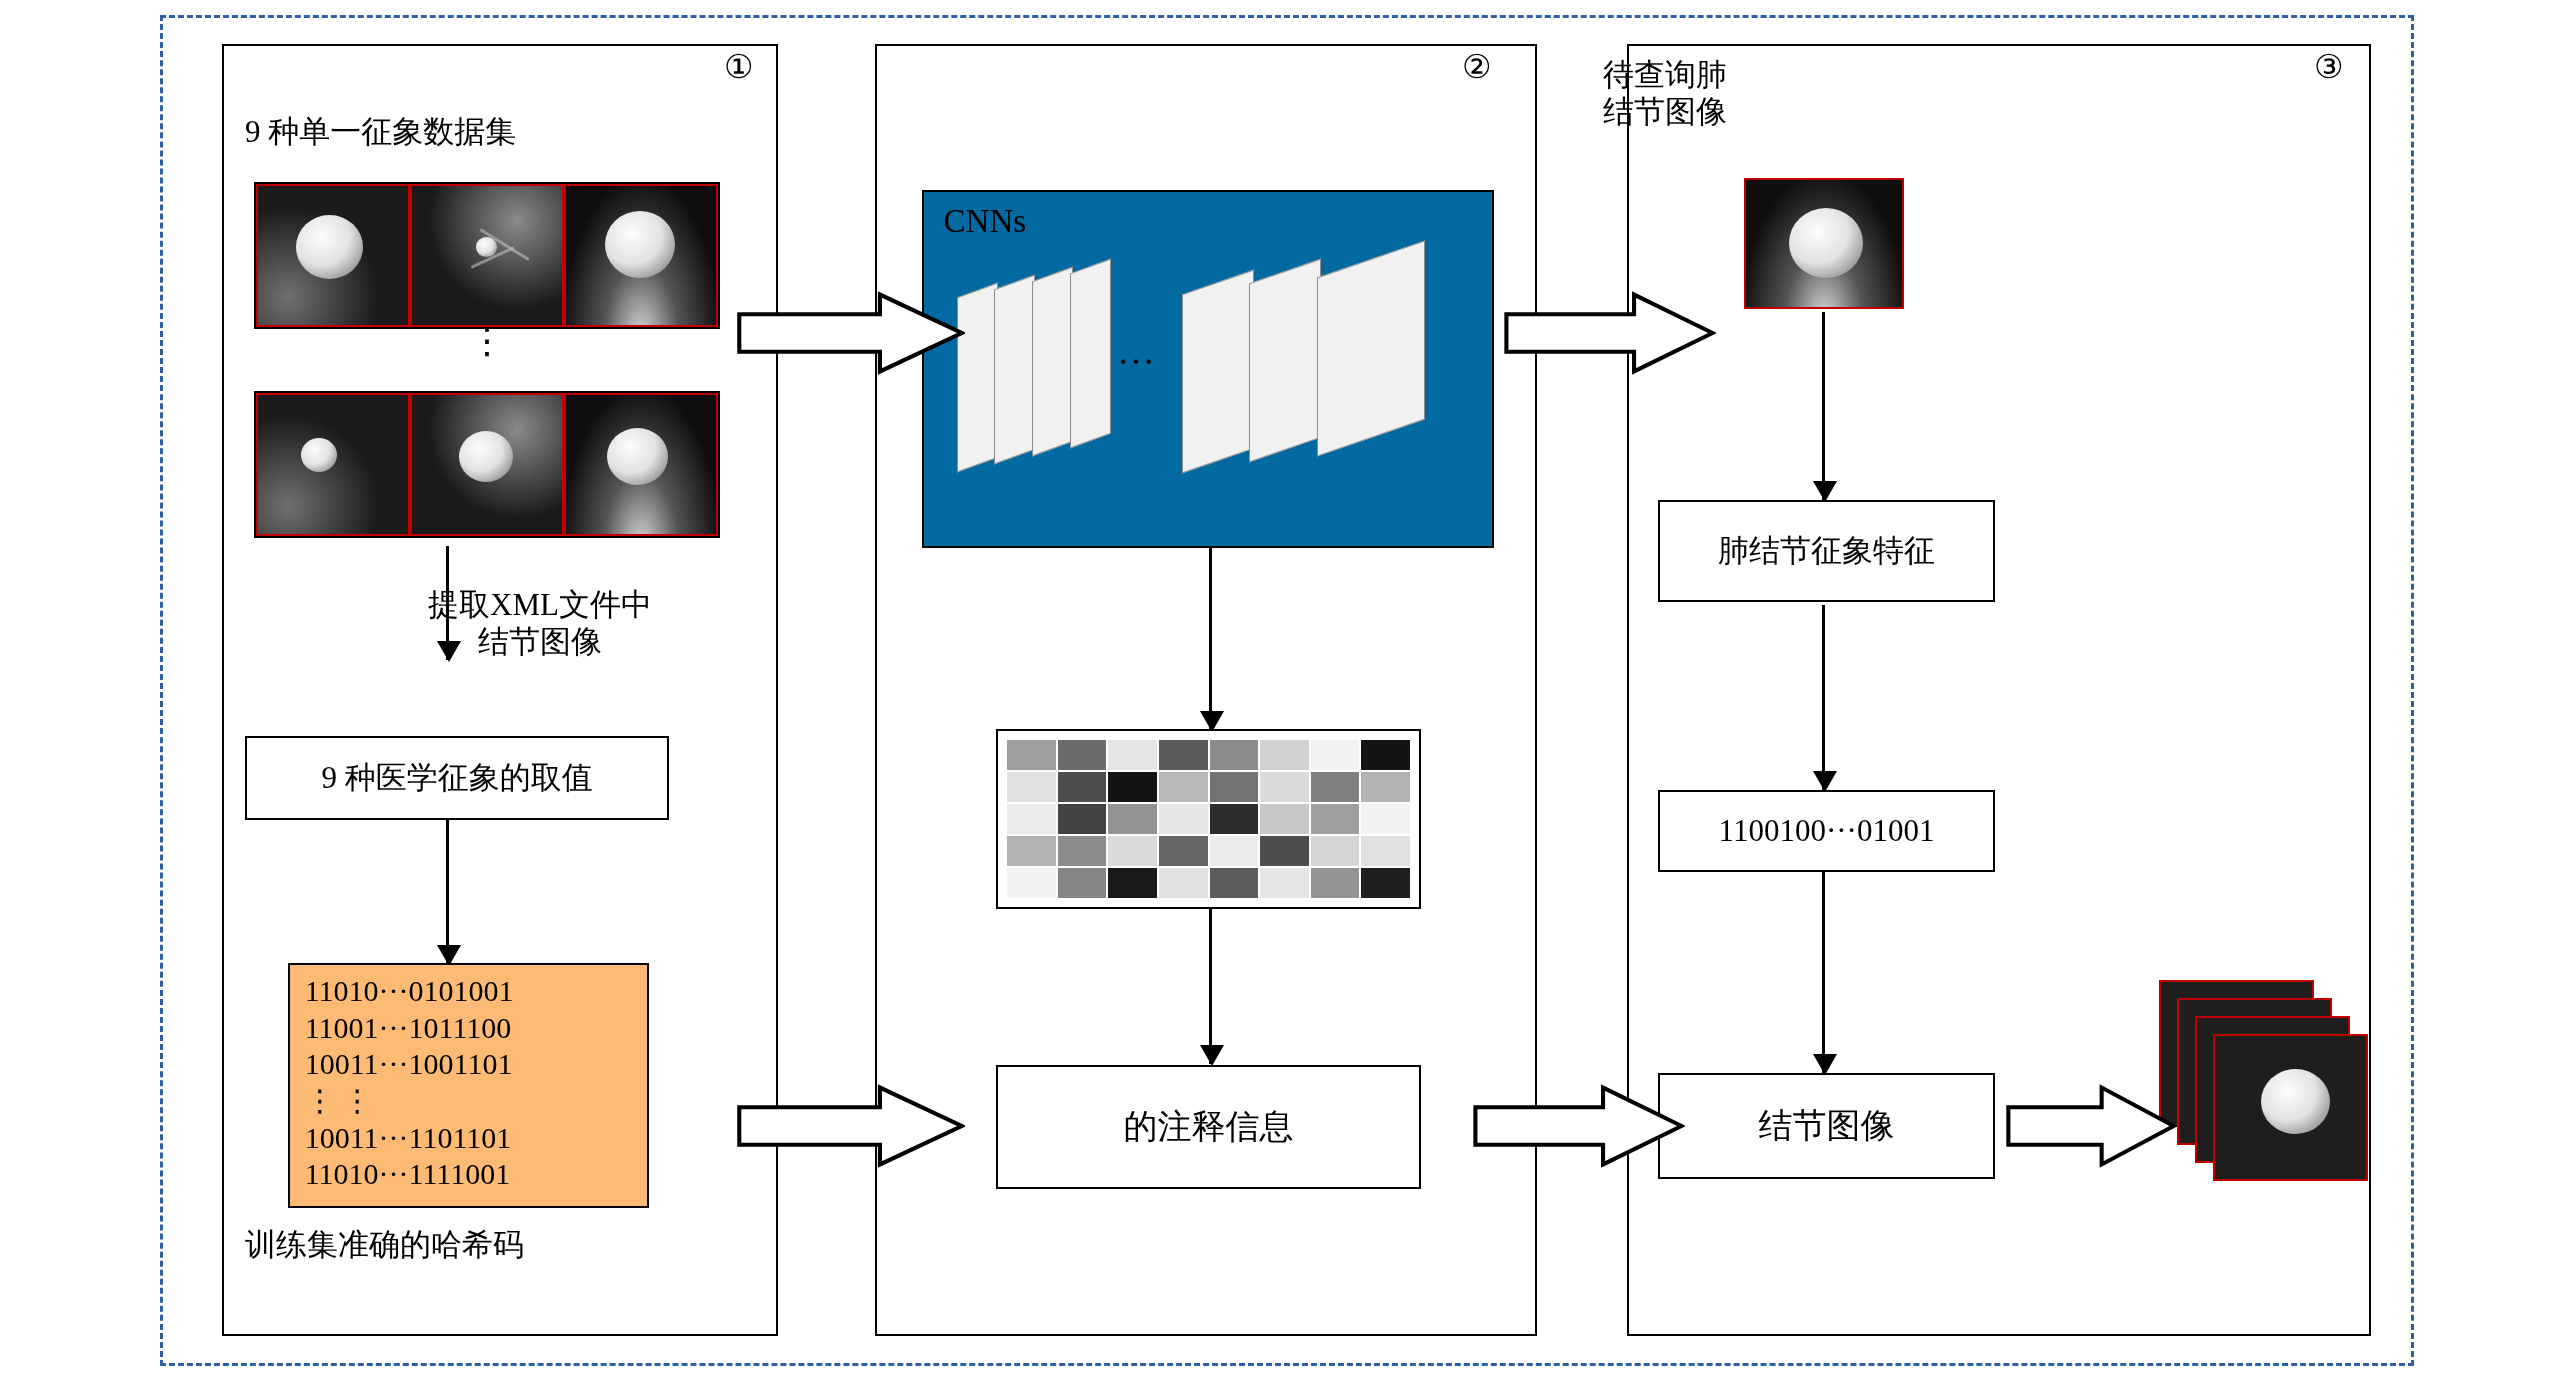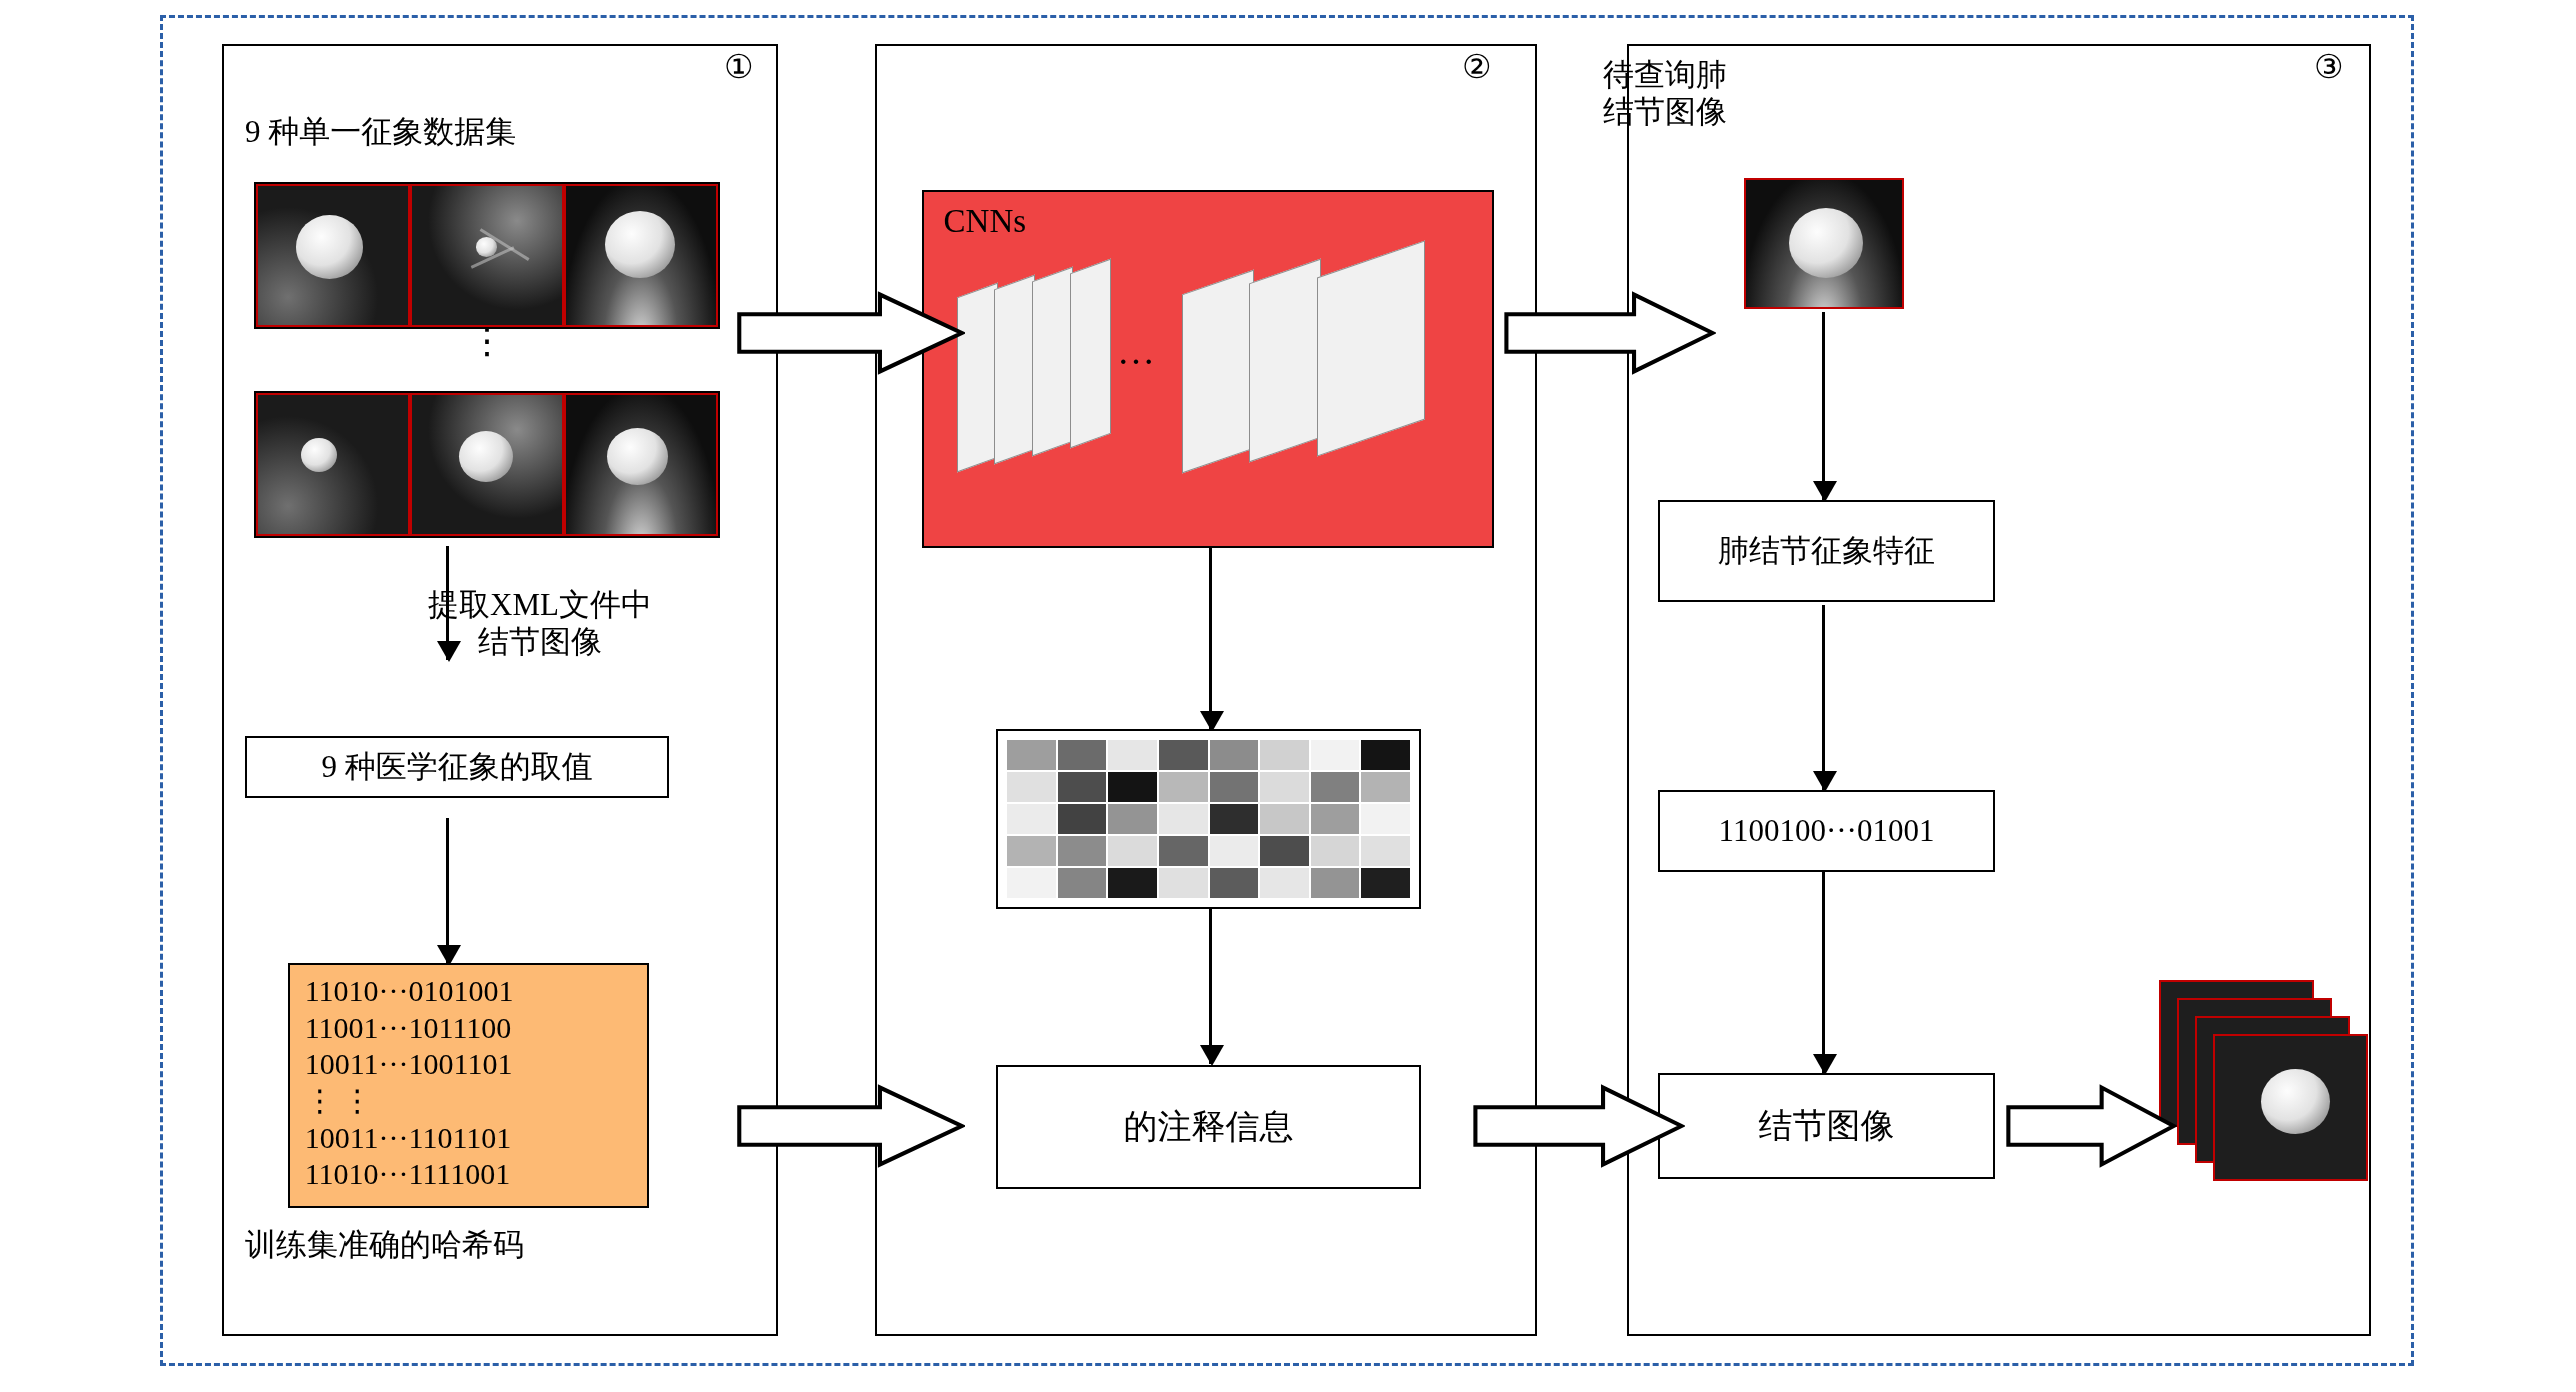--- a/index.html
+++ b/index.html
@@ -131,21 +131,21 @@
     letter-spacing: 0;
     line-height: .4;
     color: #000;
     text-align: center;
   }
 
   
   .cnn-panel {
     position: absolute;
     border: 2.5px solid #000;
-    background: #ef4444;
+    background: #0369a1;
     box-sizing: border-box;
   }
   .sheet {
     position: absolute;
     background: #f1f1f1;
     border: 1.6px solid #8d8d8d;
     box-shadow: 0 0 0 0 transparent;
   }
 
   
@@ -223,21 +223,21 @@
     <div class="ct-cell">
       <div class="bg3"></div>
         <div class="nod" style="left:41px; top:33px; width:61px; height:57px;"></div>
     </div>
   </div>
 
   <div class="v-arrow" style="left:446px; top:546px; height:114px;"></div>
   <div class="caption" style="left:352px; top:587px; width:376px; text-align:center;">提取XML文件中
 结节图像</div>
 
-  <div class="box" style="left:245px; top:736px; width:424px; height:62px;">9 种医学征象的取值</div>
+  <div class="box" style="left:245px; top:736px; width:424px; height:84px;">9 种医学征象的取值</div>
 
   <div class="v-arrow" style="left:446px; top:818px; height:146px;"></div>
 
   <div class="code-box" style="left:288px; top:963px; width:361px; height:245px;">11010···0101001
 11001···1011100
 10011···1001101
 ⋮          ⋮
 10011···1101101
 11010···1111001</div>
 

